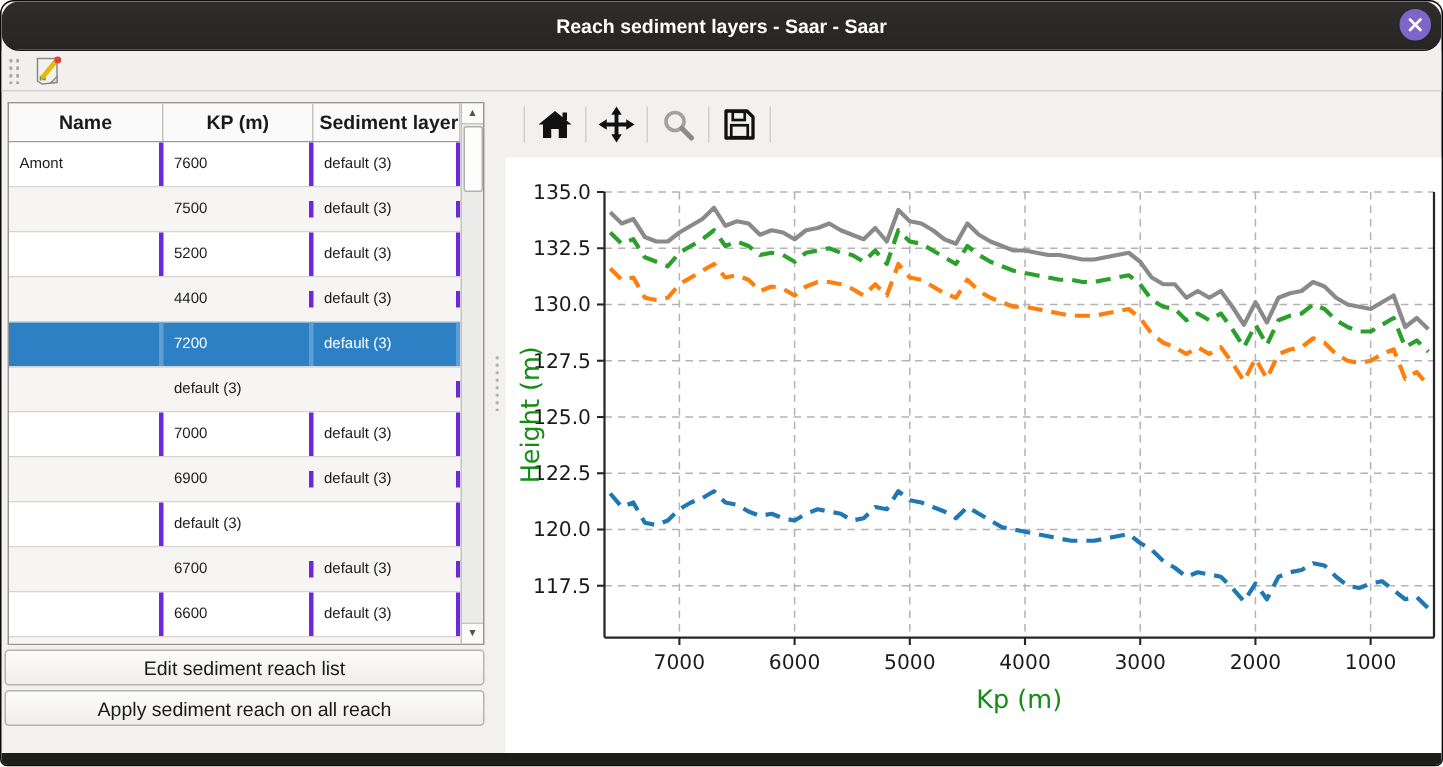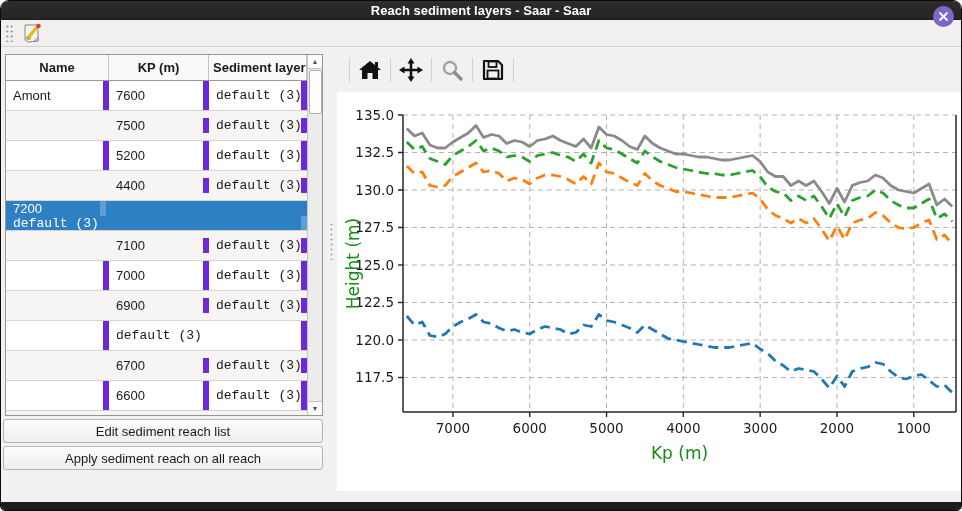--- a/index.html
+++ b/index.html
@@ -4,23 +4,24 @@
 <style>
   * { box-sizing: border-box; margin: 0; padding: 0; }
   html,body { background:#ffffff; font-family:"Liberation Sans", sans-serif; }
   .window {
     position:relative; width:962px; height:511px;
     border:1px solid #0a0a0a; border-radius:9px 9px 5px 5px;
     overflow:hidden; background:#f2f1f0;
   }
   
   .titlebar {
-    height:19px; background:linear-gradient(#2e2d2b,#262524);
+    height:33px; background:linear-gradient(#2e2d2b,#262524);
     display:flex; align-items:center; justify-content:center; position:relative;
     border-bottom:1px solid #1b1b1b;
+    border-radius:12px;
   }
   .titlebar .title { color:#ffffff; font-size:13px; font-weight:bold; }
   .close-btn {
     position:absolute; right:7px; top:5px; width:21px; height:21px; border-radius:50%;
     background:#7e66c8; display:flex; align-items:center; justify-content:center; cursor:pointer;
   }
   
   .main-toolbar {
     height:27px; background:#f1f0ef; border-bottom:1px solid #d5d3d1;
     display:flex; align-items:center; padding-left:4px;
@@ -40,27 +41,27 @@
   }
   .tbl { flex:1; overflow:hidden; }
   .tbl-header { display:flex; height:26px; background:#fafafa; border-bottom:1px solid #9d9b99; }
   .tbl-header .hcell {
     font-size:13px; font-weight:bold; color:#1a1a1a; display:flex; align-items:center; justify-content:center;
     border-right:1px solid #c5c3c1; overflow:hidden; white-space:nowrap;
   }
   .hcell.c0{width:103px;text-align:right;} .hcell.c1{width:100px;} .hcell.c2{flex:1; justify-content:flex-start; padding-left:4px;}
   .tbl-row { display:flex; height:30px; border-bottom:1px solid #d6d4d2; background:#ffffff; }
   .tbl-row.alt { background:#f6f5f4;align-items:center; }
-  .tbl-row.selected { background:#2e80c4;flex-direction:column; }
+  .tbl-row.selected { background:#2e80c4; }
   .tbl-row.selected .cell { color:#ffffff; border-right-color:#5d9fd4; }
   .cell {
-    font-size:13px; color:#1a1a1a; display:flex; align-items:center;
-    padding-left:7px; border-right:6px solid #6d28d9; overflow:hidden; white-space:nowrap;
-  }
-  .cell.c0{width:103px;} .cell.c1{width:100px;} .cell.c2{flex:1;font-family:Liberation Mono, monospace;}
+    font-size:10px; color:#1a1a1a; display:flex; align-items:center;
+    padding-left:7px; border-right:3px solid #6d28d9; overflow:hidden; white-space:nowrap;
+  }
+  .cell.c0{width:103px;} .cell.c1{width:100px;} .cell.c2{flex:1;}
   
   .vscroll { width:15px; background:#ececeb; border-left:1px solid #c5c3c1; display:flex; flex-direction:column; align-items:center; }
   .sb-btn { width:15px; height:14px; background:#fbfbfa; border-bottom:1px solid #c5c3c1;
             display:flex; align-items:center; justify-content:center; font-size:7px; color:#55524e; cursor:pointer; }
   .sb-btn.down { border-top:1px solid #c5c3c1; border-bottom:none; margin-top:auto; }
   .sb-thumb { width:13px; height:44px; margin-top:1px; background:#fdfdfc; border:1px solid #b3b1af; border-radius:2px; cursor:grab; }
   
   .panel-btn {
     display:block; width:320px; height:24px; margin:3px 0 0 -2px;
     background:linear-gradient(#fcfcfb,#efeeec); border:1px solid #b6b4b1; border-radius:3px;
@@ -141,21 +142,20 @@
                 <div class="cell c1">4400</div>
                 <div class="cell c2">default (3)</div>
               </div>
               <div class="tbl-row selected">
                 <div class="cell c0"></div>
                 <div class="cell c1">7200</div>
                 <div class="cell c2">default (3)</div>
               </div>
               <div class="tbl-row alt">
                 <div class="cell c0"></div>
-                <div class="cell c1">7100</div>
                 <div class="cell c2">default (3)</div>
               </div>
               <div class="tbl-row">
                 <div class="cell c0"></div>
                 <div class="cell c1">7000</div>
                 <div class="cell c2">default (3)</div>
               </div>
               <div class="tbl-row alt">
                 <div class="cell c0"></div>
                 <div class="cell c1">6900</div>

